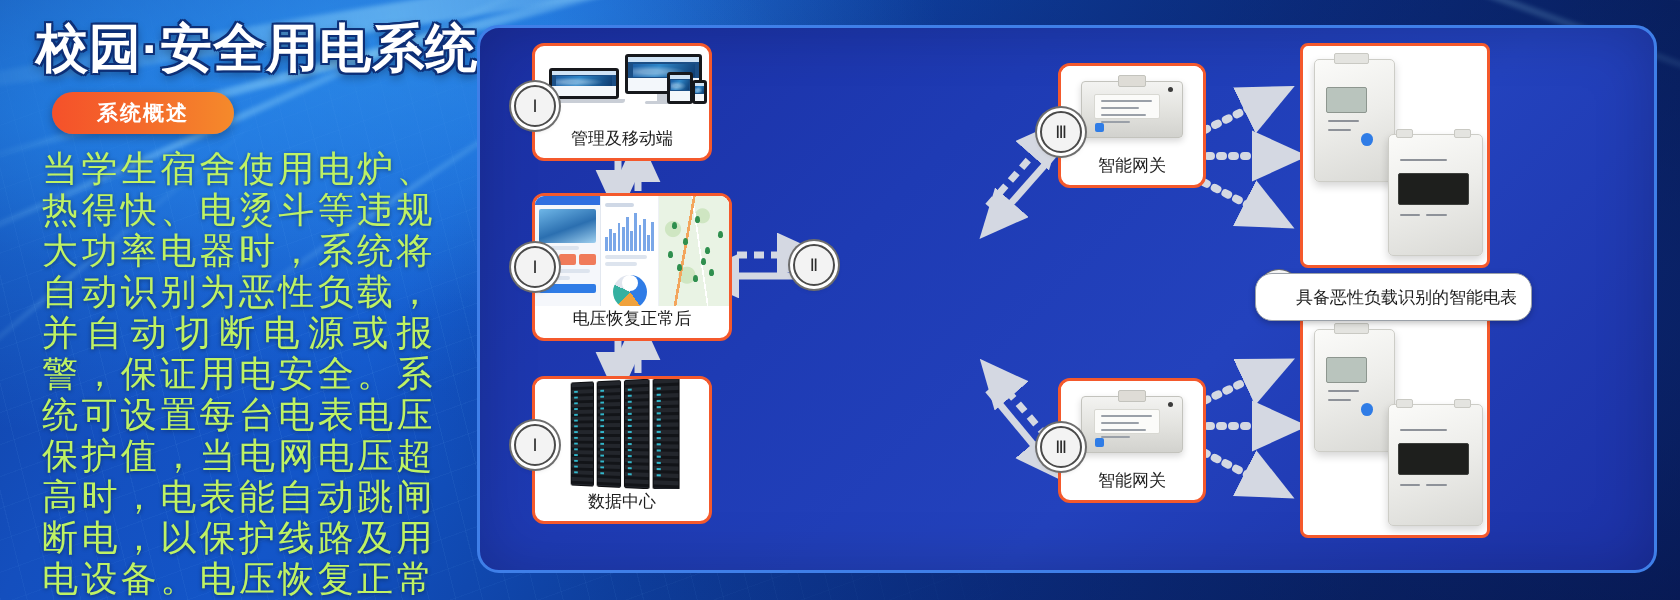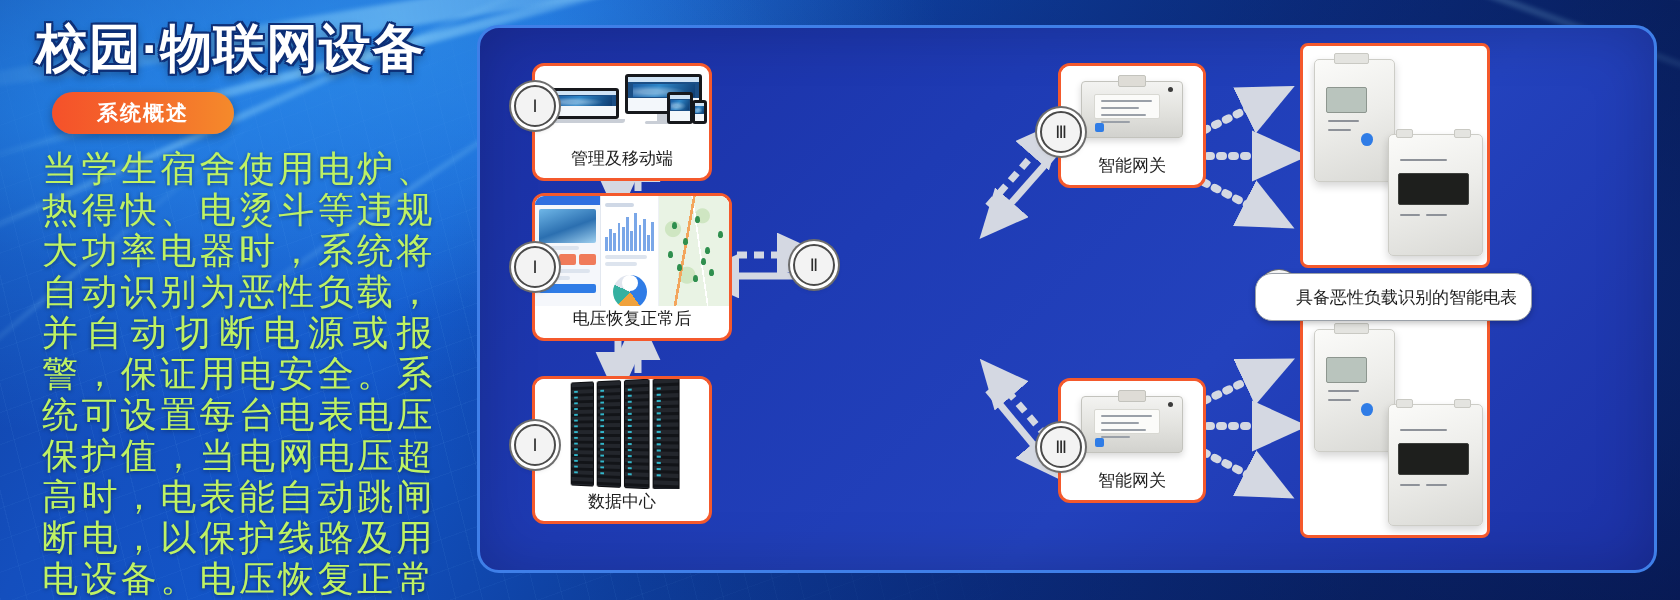--- a/index.html
+++ b/index.html
@@ -230,21 +230,21 @@
       <i class="s3"></i>
     <i class="s4"></i>
       <i class="s5"></i>
       <i class="s6"></i>
       <i class="s7"></i>
   </div>
 </div>
 
 <div id="left">
 
-  <div id="title">校园·物联网设备</div>
+  <div id="title">校园·安全用电系统</div>
 
   <div id="badge">系统概述</div>
 
   <div id="para">当学生宿舍使用电炉、热得快、电烫斗等违规大功率电器时，系统将自动识别为恶性负载，并自动切断电源或报警，保证用电安全。系统可设置每台电表电压保护值，当电网电压超高时，电表能自动跳闸断电，以保护线路及用电设备。电压恢复正常后，供电自动恢复。</div>
 
 </div>
 
 <div id="panel">
 
   <svg class="arrows" width="1174" height="542" viewBox="0 0 1174 542">
@@ -295,21 +295,21 @@
     </g>
 
     <g>
       <line x1="820" y1="128" x2="940" y2="128" stroke="#d4d8e2" stroke-width="7" stroke-dasharray="7 8" stroke-linecap="round" marker-end="url(#dashHead)"></line>
     </g>
     <g>
       <line x1="820" y1="398" x2="940" y2="398" stroke="#d4d8e2" stroke-width="7" stroke-dasharray="7 8" stroke-linecap="round" marker-end="url(#dashHead)"></line>
     </g>
   </svg>
 
-  <div class="card" style="left:52px; top:15px; width:180px; height:118px;margin-top:20px;">
+  <div class="card" style="left:52px; top:15px; width:180px; height:118px;">
     <div class="shot">
       <div class="mock">
 
         <div class="dev-screen" style="left:52%; top:10%; width:44%; height:50%;"></div>
         <div class="dev-stand" style="left:70%; top:60%; width:9%; height:9%;"></div>
         <div class="dev-stand" style="left:63%; top:69%; width:23%; height:4%; border-radius:2px;"></div>
 
         <div class="dev-screen" style="left:8%; top:28%; width:40%; height:38%;"></div>
         <div class="dev-stand" style="left:4%; top:66%; width:48%; height:5%; border-radius:0 0 3px 3px;"></div>
 

